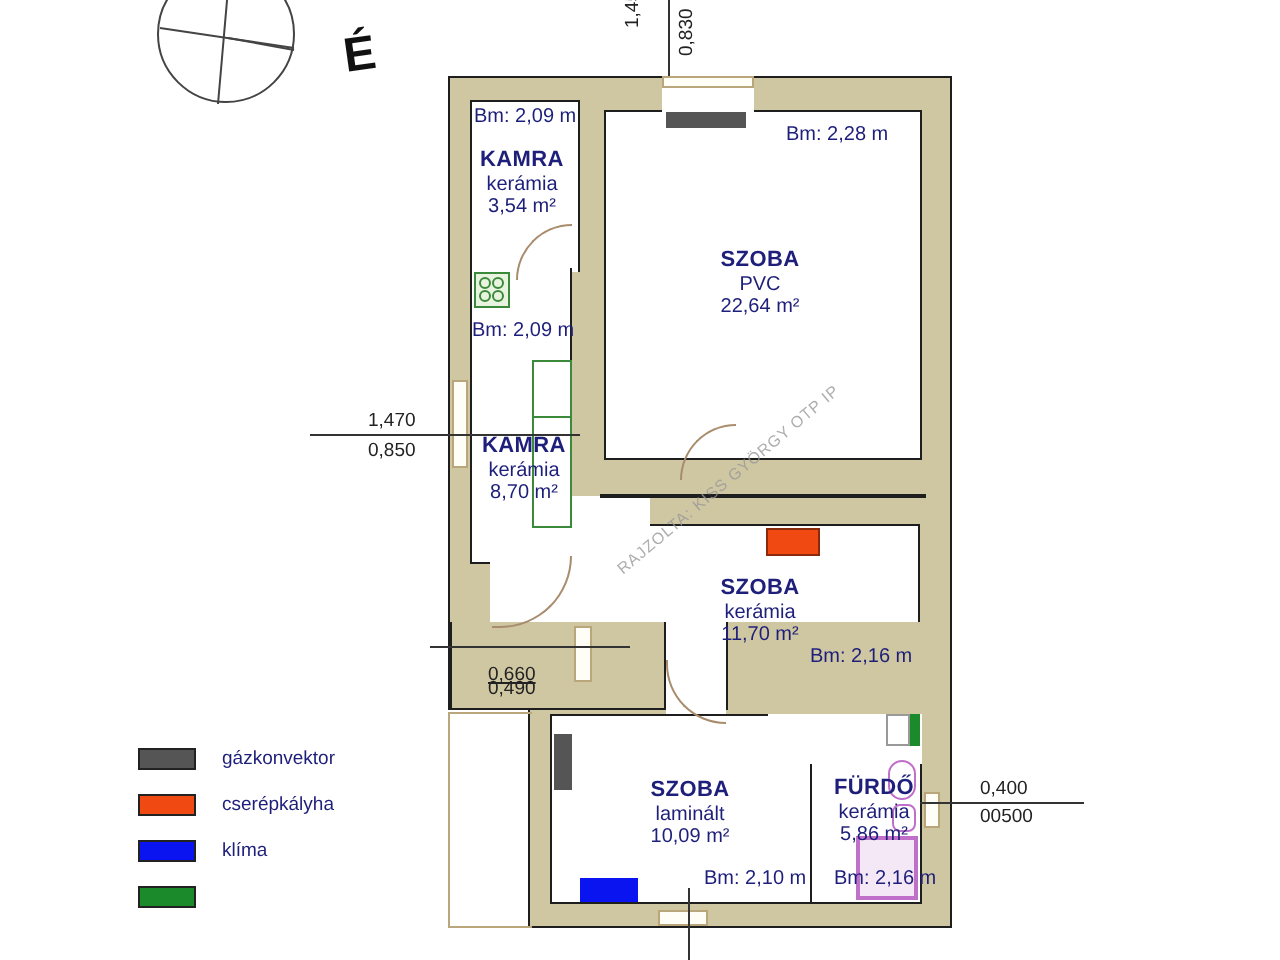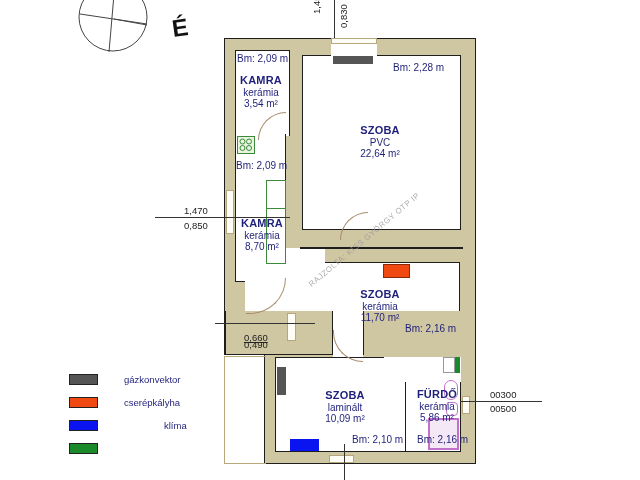--- a/index.html
+++ b/index.html
@@ -9,21 +9,21 @@
     .room { position:absolute; background:#ffffff; border:1.5px solid #1e1e1e; box-sizing:border-box; }
     .lbl { position:absolute; text-align:center; color:#1e1f7a; line-height:1.15; }
     .lbl .name { font-weight:bold; font-size:11px; letter-spacing:0.2px; }
     .lbl .floor, .lbl .area { font-size:10px; }
     .bm { position:absolute; font-size:10px; color:#1e1f7a; white-space:nowrap; }
     .dim { position:absolute; font-size:9.5px; color:#222; white-space:nowrap; }
     .hline { position:absolute; height:1px; background:#333; }
     .vline { position:absolute; width:1px; background:#333; }
     .legend-row { position:absolute; display:flex; align-items:center; }
     .legend-swatch { width:29px; height:11px; border:1px solid #222; box-sizing:border-box; }
-    .legend-text { margin-left:26px; font-size:9.5px; color:#1e1f7a;text-align:right; }
+    .legend-text { margin-left:13px; font-size:9.5px; color:#1e1f7a;text-align:right; }
     .window { position:absolute; background:#fffef6; border:1px solid #b9a67a; box-sizing:border-box; }
     .door-arc { position:absolute; border:1px solid #a88c6c; box-sizing:border-box; }
     .watermark { position:absolute; font-size:8px; color:#9a9a9a; transform:rotate(-40deg); transform-origin:left top; white-space:nowrap; letter-spacing:0.5px; opacity:0.8; }
   </style>
 </head>
 <body>
 
 <div class="abs" style="left:78px;top:0;width:70px;height:56px;">
   <svg width="70" height="56">
     <circle cx="35" cy="17" r="34" fill="none" stroke="#444" stroke-width="1"></circle>
@@ -143,34 +143,34 @@
 
 <div class="hline" style="left:155px;top:217px;width:135px;"></div>
 <div class="dim" style="left:184px;top:205px;">1,470</div>
 <div class="dim" style="left:184px;top:220px;">0,850</div>
 
 <div class="hline" style="left:215px;top:323px;width:100px;"></div>
 <div class="dim" style="left:244px;top:311px;margin-top:28px;">0,490</div>
 <div class="dim" style="left:244px;top:332px;text-decoration:underline;">0,660</div>
 
 <div class="hline" style="left:460px;top:401px;width:82px;"></div>
-<div class="dim" style="left:490px;top:389px;">00300</div>
+<div class="dim" style="left:490px;top:389px;">0,400</div>
 <div class="dim" style="left:490px;top:403px;">00500</div>
 
 <div class="vline" style="left:344px;top:444px;height:36px;"></div>
 
 <div class="watermark" style="left:307px;top:282px;">RAJZOLTA: KISS GYÖRGY OTP IP</div>
 
 <div class="legend-row" style="left:69px;top:374px;">
   <div class="legend-swatch" style="background:#555555;"></div>
   <span class="legend-text">gázkonvektor</span>
 </div>
 <div class="legend-row" style="left:69px;top:397px;">
   <div class="legend-swatch" style="background:#f04a12;"></div>
   <span class="legend-text">cserépkályha</span>
 </div>
-<div class="legend-row" style="left:69px;top:420px;gap:40px;">
+<div class="legend-row" style="left:69px;top:420px;">
   <div class="legend-swatch" style="background:#0a14f0;"></div>
   <span class="legend-text">klíma</span>
 </div>
 <div class="legend-row" style="left:69px;top:443px;">
   <div class="legend-swatch" style="background:#1a8a2a;"></div>
 </div>
 
 </body></html>

